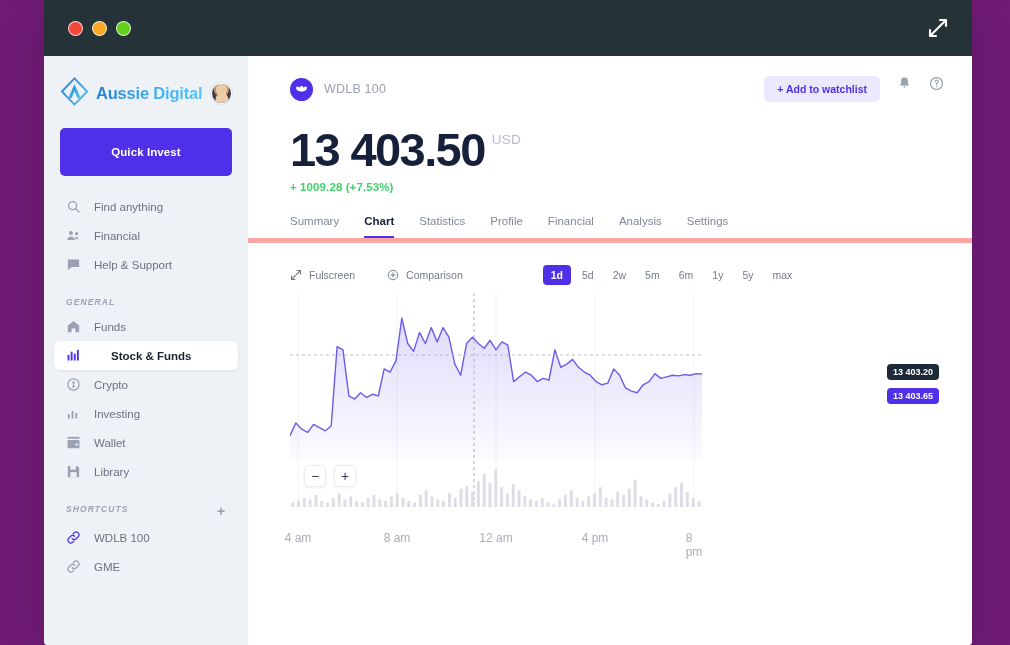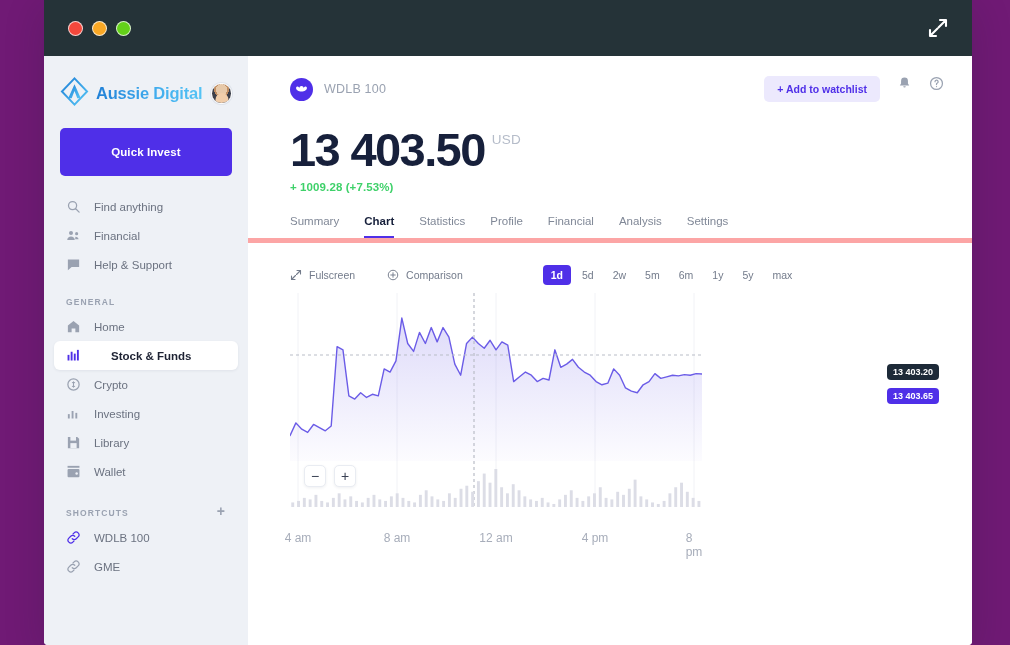--- a/index.html
+++ b/index.html
@@ -65,23 +65,23 @@
   .navitem {
     display:flex; align-items:center; gap: 13px;
     height: 29px; margin: 0 10px; padding: 0 12px; border-radius: 6px;
     font-size: 11.5px; color:#6b7280; cursor:pointer; white-space:nowrap;
   }
   .navitem .ico { width:15px; height:15px; flex:0 0 15px; color:#9aa2b1; display:block; }
   .navitem.active { background:#ffffff; color:#1d2233; font-weight:700; box-shadow:0 1px 3px rgba(30,40,70,.07);gap:30px; }
   .navitem.active .ico { color:#4f2fe8; }
 
   .section {
-    display:flex; align-items:flex-end; justify-content:space-between;
+    display:flex; align-items:flex-start; justify-content:space-between;
     padding: 0 22px; margin: 18px 0 5px 0;
-    font-size: 8.5px; letter-spacing: 1.1px; color:#9aa2b1; font-weight:600;
+    font-size: 8.5px; letter-spacing: 1.1px; color:#9aa2b1; font-weight:600;font-style:italic;
   }
   .plus-btn { font-size: 14px; color:#9aa2b1; line-height:1; cursor:pointer; }
 
   .shortcut .ico { color:#4f2fe8; }
   .shortcut.dim .ico { color:#9aa2b1; }
 
   
   .main {
     position:absolute; left:204px; top:56px; width: 724px; height: 589px;
     background:#fff;
@@ -215,21 +215,21 @@
         <span>GENERAL</span>
       </div>
 
       <div class="navlist" style="margin-top:0">
         <div class="navitem">
           <span class="ico">
             <svg viewBox="0 0 24 24" fill="currentColor">
                 <path d="M12 3 3 10.5V21h6v-6h6v6h6V10.5z"></path>
               </svg>
           </span>
-          <span>Home</span>
+          <span>Funds</span>
         </div>
         <div class="navitem active">
           <span class="ico">
             <svg viewBox="0 0 24 24" fill="currentColor">
                 <rect x="2.5" y="11" width="3" height="9"></rect>
                 <rect x="7.5" y="6" width="3" height="14"></rect>
                 <rect x="12.5" y="9" width="3" height="11"></rect>
                 <rect x="17.5" y="3" width="3" height="17"></rect>
               </svg>
           </span>
@@ -250,36 +250,36 @@
                 <rect x="3" y="13" width="3" height="7"></rect>
                 <rect x="9" y="8" width="3" height="12"></rect>
                 <rect x="15" y="11" width="3" height="9"></rect>
               </svg>
           </span>
           <span>Investing</span>
         </div>
         <div class="navitem">
           <span class="ico">
             <svg viewBox="0 0 24 24" fill="currentColor">
+                <rect x="2.5" y="3" width="19" height="3"></rect>
+                <rect x="2.5" y="8" width="19" height="13" rx="1.5"></rect>
+                <circle cx="17" cy="15" r="2" fill="#eef1f6"></circle>
+              </svg>
+          </span>
+          <span>Wallet</span>
+        </div>
+        <div class="navitem">
+          <span class="ico">
+            <svg viewBox="0 0 24 24" fill="currentColor">
                 <path d="M3 3h15l3 3v15H3z"></path>
                 <rect x="7" y="3" width="9" height="6" fill="#eef1f6"></rect>
                 <rect x="7" y="13" width="10" height="8" fill="#eef1f6"></rect>
               </svg>
           </span>
           <span>Library</span>
-        </div>
-        <div class="navitem">
-          <span class="ico">
-            <svg viewBox="0 0 24 24" fill="currentColor">
-                <rect x="2.5" y="3" width="19" height="3"></rect>
-                <rect x="2.5" y="8" width="19" height="13" rx="1.5"></rect>
-                <circle cx="17" cy="15" r="2" fill="#eef1f6"></circle>
-              </svg>
-          </span>
-          <span>Wallet</span>
         </div>
       </div>
 
       <div class="section">
         <span>SHORTCUTS</span>
         <span class="plus-btn">+</span>
       </div>
 
       <div class="navlist" style="margin-top:0">
         <div class="navitem shortcut">

